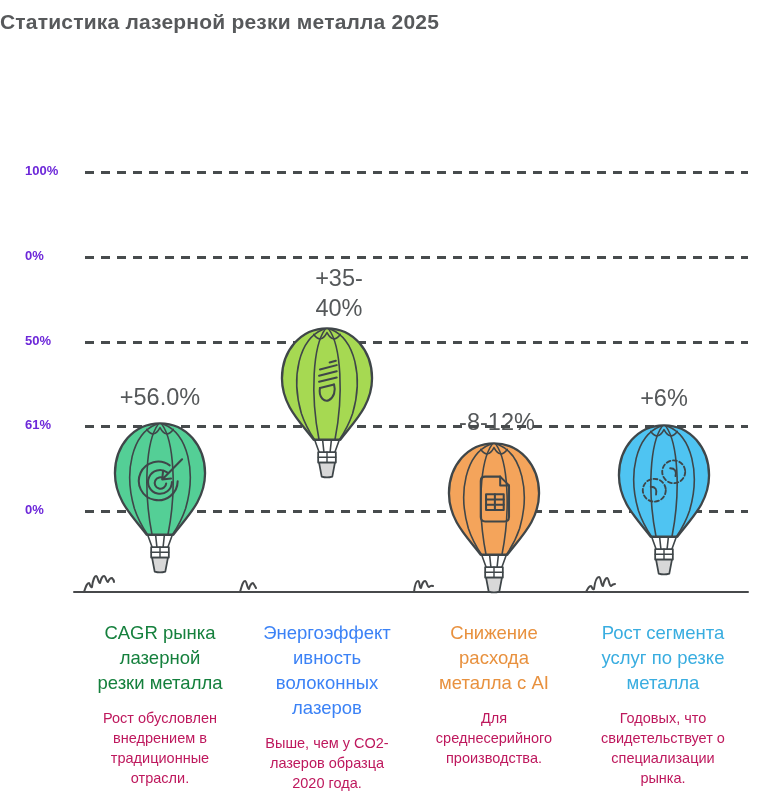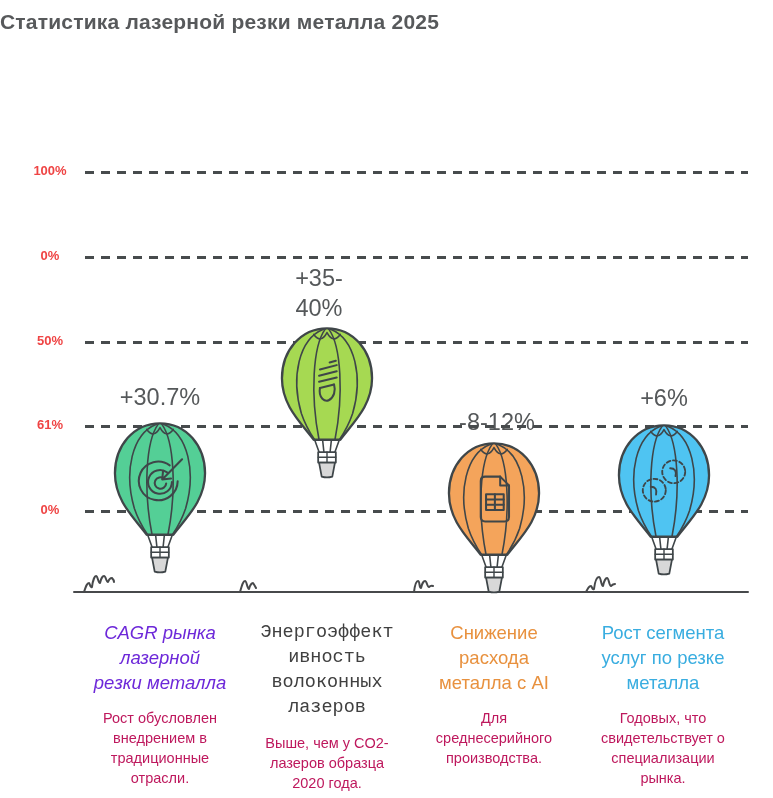--- a/index.html
+++ b/index.html
@@ -9,22 +9,22 @@
   }
   .title{
     position:absolute;top:10px;left:0;width:100%;text-align:left;
     font-size:21px;font-weight:bold;color:#57595b;letter-spacing:.2px;
   }
   
   .gridrow{position:absolute;left:85px;width:663px;height:3px;z-index:2;}
   .dashes{width:100%;height:3px;
     background:repeating-linear-gradient(90deg,#474b4d 0 9px,transparent 9px 16px);}
   .tick{
-    position:absolute;right:700px;top:-8px;width:72px;text-align:center;
-    font-size:13px;font-weight:bold;color:#ef4444;right:auto;left:-72px;
+    position:absolute;right:700px;top:-8px;width:72px;text-align:left;
+    font-size:13px;font-weight:bold;color:#6d28d9;right:auto;left:-72px;
   }
   .gridrow .tick{left:-60px;width:50px;}
   
   .value{
     position:absolute;text-align:center;font-size:23.5px;color:#55585a;
     line-height:1.28;white-space:pre-line;z-index:1;
   }
   
   .balloon{position:absolute;z-index:3;}
   .balloon svg{display:block;}
@@ -56,22 +56,22 @@
   </div>
   <div class="gridrow" style="top:425px">
     <span class="tick">61%</span>
     <div class="dashes"></div>
   </div>
   <div class="gridrow" style="top:510px">
     <span class="tick">0%</span>
     <div class="dashes"></div>
   </div>
 
-  <div class="value" style="left:105px;width:110px;top:382px">+30.7%</div>
-  <div class="value" style="left:264px;width:110px;top:263px">+35-
+  <div class="value" style="left:105px;width:110px;top:382px">+56.0%</div>
+  <div class="value" style="left:284px;width:110px;top:263px">+35-
 40%</div>
   <div class="value" style="left:432px;width:130px;top:407px">-8-12%</div>
   <div class="value" style="left:609px;width:110px;top:383px">+6%</div>
 
   <div class="balloon" style="left:107px;top:418px">
     <svg width="106" height="158" viewBox="0 0 120 180" preserveAspectRatio="none" style="color: rgb(84, 207, 150);">
       <g stroke="#3f4649" stroke-linecap="round" stroke-linejoin="round" fill="none">
         <path d="M60 6 C30 6 9 32 9 63 C9 94 30 113 45 133 L75 133 C90 113 111 94 111 63 C111 32 90 6 60 6 Z" fill="currentColor" stroke-width="2.6"></path>
         <path d="M56 7 C28 18 19 62 31 103 C36 118 42 127 46 133" stroke-width="1.8"></path>
         <path d="M58 7 C44 26 41 82 51 133" stroke-width="1.8"></path>
@@ -169,30 +169,30 @@
         <path d="M2 20 H676"></path>
         <path d="M12 20 c2 -6 3 -9 5 -9 c1 0 1 5 3 4 c1 -8 3 -11 4 -11 c2 0 2 7 4 7 c1 -5 3 -7 4 -7 c2 0 2 6 4 6 c1 -3 3 -4 4 -4 q2 2 2 4"></path>
         <path d="M168 20 c2 -7 3 -11 5 -11 c2 0 2 8 4 8 c1 -4 3 -6 4 -6 q2 3 3 5"></path>
         <path d="M342 20 c1 -8 2 -11 4 -11 c2 0 1 7 3 7 c1 -5 3 -7 4 -7 c2 0 2 6 4 6 q2 -2 4 -1"></path>
         <path d="M514 20 c2 -4 3 -6 5 -6 c1 0 1 4 3 3 c1 -8 3 -12 5 -12 c2 0 2 9 4 9 c1 -5 3 -8 4 -8 c2 0 2 8 4 8 q2 -2 4 -2"></path>
       </g>
     </svg>
   </div>
 
   <div class="col" style="left:80px;top:620px">
-    <div class="heading" style="color: #6d28d9; font-style: italic;">CAGR рынка
+    <div class="heading" style="color: #15803d;">CAGR рынка
 лазерной
 резки металла</div>
     <div class="desc">Рост обусловлен
 внедрением в
 традиционные
 отрасли.</div>
   </div>
   <div class="col" style="left:247px;top:620px">
-    <div class="heading" style="color: #404040; font-family: Liberation Mono, monospace;">Энергоэффект
+    <div class="heading" style="color: #3b82f6;">Энергоэффект
 ивность
 волоконных
 лазеров</div>
     <div class="desc">Выше, чем у CO2-
 лазеров образца
 2020 года.</div>
   </div>
   <div class="col" style="left:583px;top:620px">
     <div class="heading" style="color: rgb(57, 173, 224);">Рост сегмента
 услуг по резке

